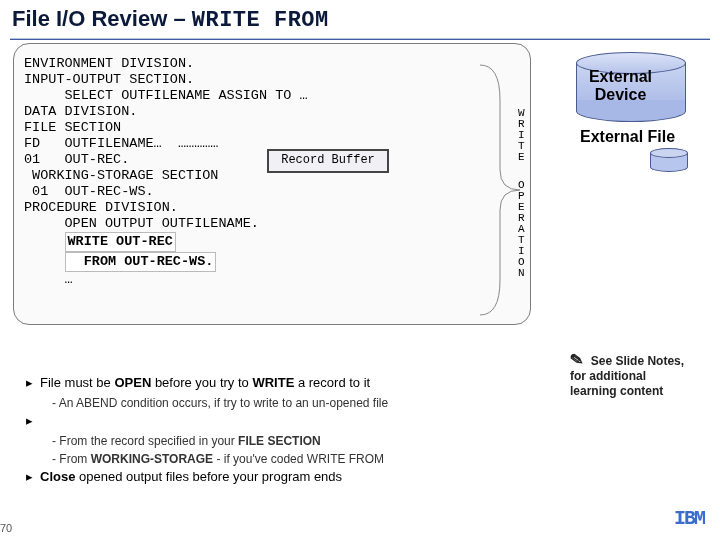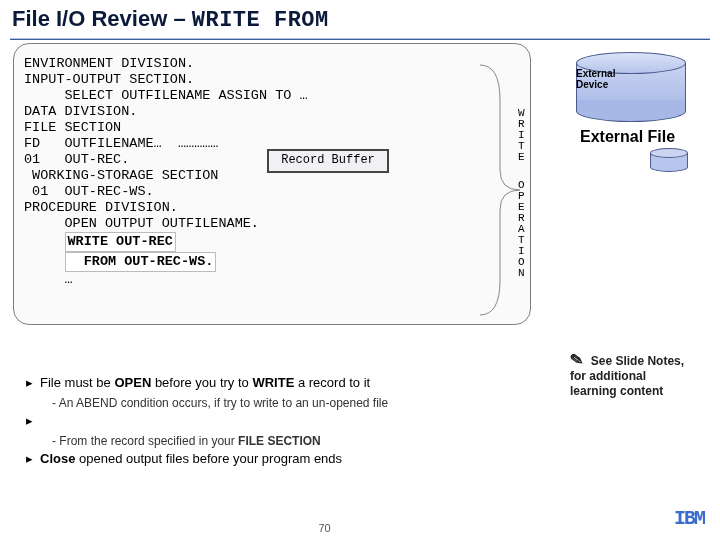--- a/index.html
+++ b/index.html
@@ -14,34 +14,34 @@
 .bracket{position:absolute;left:470px;top:60px;width:60px;height:260px;pointer-events:none}
 .bracket svg{width:100%;height:100%}
 .vlabel{position:absolute;font-family:"Courier New",monospace;font-size:11px;line-height:11px;text-align:left;white-space:pre}
 .vlabel.write{left:518px;top:108px}
 .vlabel.oper{left:518px;top:180px}
 .device{position:absolute;left:576px;top:52px;width:110px;text-align:center}
 .cyl{position:relative;width:110px;height:70px}
 .cyl .top{position:absolute;left:0;top:0;width:110px;height:22px;background:linear-gradient(#dbe3f8,#b7c4ea);border:1px solid #4a5b8f;border-radius:55px/11px;box-sizing:border-box}
 .cyl .body{position:absolute;left:0;top:11px;width:110px;height:48px;background:linear-gradient(#cbd5f2,#a7b8e6);border-left:1px solid #4a5b8f;border-right:1px solid #4a5b8f;box-sizing:border-box}
 .cyl .bot{position:absolute;left:0;top:48px;width:110px;height:22px;background:#a7b8e6;border:1px solid #4a5b8f;border-top:none;border-radius:0 0 55px 55px/0 0 11px 11px;box-sizing:border-box}
-.cyl .lbl{position:absolute;left:0;top:16px;width:89px;text-align:left;font-size:10px;font-weight:bold;color:#000}
+.cyl .lbl{position:absolute;left:0;top:16px;width:89px;text-align:center;font-size:16px;font-weight:bold;color:#000}
 .minicyl{position:absolute;left:650px;top:148px;width:38px;height:24px}
 .minicyl .mtop{position:absolute;left:0;top:0;width:38px;height:10px;background:#cbd5f2;border:1px solid #4a5b8f;border-radius:19px/5px;box-sizing:border-box}
 .minicyl .mbody{position:absolute;left:0;top:5px;width:38px;height:14px;background:#b7c6ec;border-left:1px solid #4a5b8f;border-right:1px solid #4a5b8f;box-sizing:border-box}
 .minicyl .mbot{position:absolute;left:0;top:14px;width:38px;height:10px;background:#b7c6ec;border:1px solid #4a5b8f;border-top:none;border-radius:0 0 19px 19px/0 0 5px 5px;box-sizing:border-box}
 .extfile{position:absolute;left:580px;top:128px;width:110px;text-align:left;font-size:16px;font-weight:bold;color:#000000}
 .recall{position:absolute;left:12px;top:350px;font-size:16px;font-weight:bold;text-decoration:underline;color:#000}
 .bullets{position:absolute;left:26px;top:374px;width:520px;font-size:13px;color:#000;line-height:18px}
 .bullets .row{display:flex;margin-bottom:2px}
 .bullets .arrow{width:14px;flex:none;color:#000}
 .bullets .sub{margin-left:26px;font-size:12px;color:#333}
 .note{position:absolute;left:570px;top:352px;width:140px;font-size:12px;line-height:15px;font-weight:bold;color:#222}
 .pen{display:inline-block;transform:rotate(-8deg);font-size:16px;margin-right:4px}
-.pagenum{position:absolute;left:0;bottom:6px;width:649px;text-align:center;font-size:11px;color:#555}
+.pagenum{position:absolute;left:0;bottom:6px;width:649px;font-size:11px;color:#555}
 .ibm{position:absolute;right:16px;bottom:10px;font-family:"Courier New",monospace;font-size:20px;font-weight:bold;letter-spacing:-2px;color:#3d6dcc}
 b{font-weight:bold}
 </style>
 </head>
 <body>
 <div class="slide">
 
 <div class="title">
   <span>File I/O Review – </span><span class="mono">WRITE FROM</span>
 </div>
@@ -104,20 +104,21 @@
 <div class="bullets">
   <div class="row">
         <span class="arrow">▸</span>
     <span><span>File must be </span><b>OPEN</b><span> before you try to </span><b>WRITE</b><span>  a record to it</span></span>
       </div>
   <div class="sub">- An ABEND condition occurs, if try to write to an un-opened file</div>
   <div class="row">
         <span class="arrow">▸</span>
       </div>
   <div class="sub"><span>- From the record specified in your </span><b>FILE SECTION</b></div>
+  <div class="sub"><span>- From </span><b>WORKING-STORAGE</b><span> - if you've coded WRITE FROM</span></div>
   <div class="row">
         <span class="arrow">▸</span>
     <span><b>Close</b><span> opened output files before your program ends</span></span>
       </div>
 </div>
 
 <div class="note">
   <span class="pen">✎</span><span>  See Slide Notes,</span><br>
   <span>for additional</span><br><span>learning content</span>
 </div>

